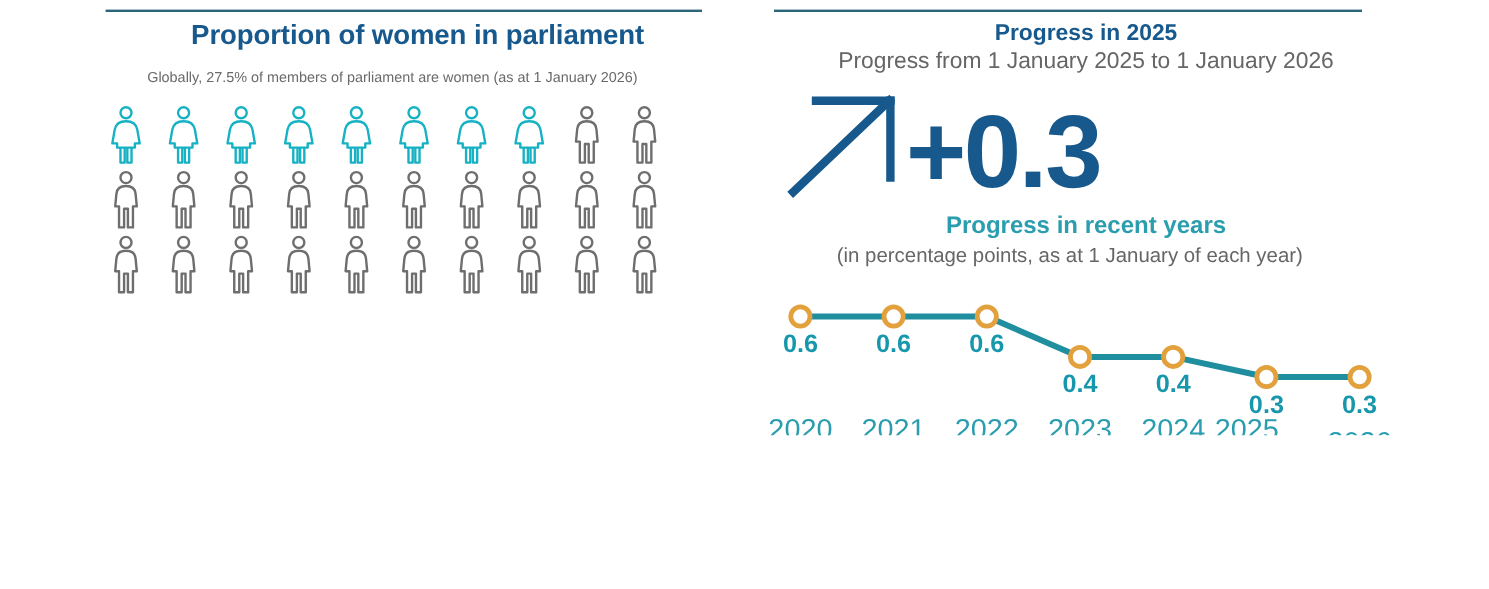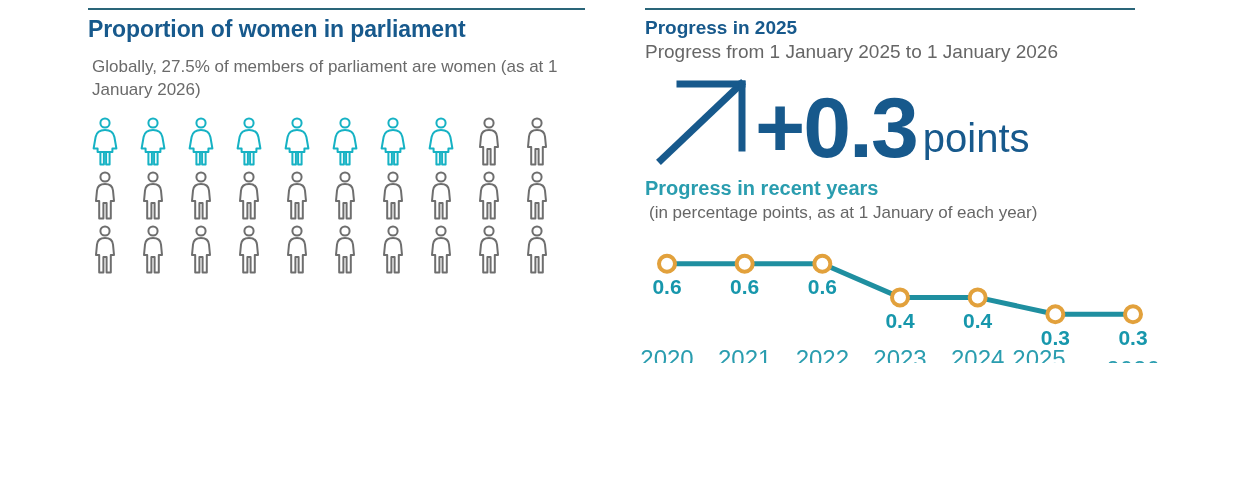--- a/index.html
+++ b/index.html
@@ -10,20 +10,21 @@
   body {
     font-family: "Liberation Sans", sans-serif;
     -webkit-font-smoothing: antialiased;
   }
   #root {
     position: relative;
     width: 1241px;
     height: 363px;
     background: #ffffff;
     overflow: hidden;
+    text-align: center;
   }
 
   
   .rule {
     position: absolute;
     height: 2px;
     background: #2a6579;
   }
   .rule-top-left  { left: 88px;  top: 8px;  width: 497px; }
   .rule-top-right { left: 645px; top: 8px;  width: 490px; }
@@ -59,21 +60,21 @@
   
   .bigstat {
     font-size: 96px;
     color: #1197ac;
     line-height: 1;
     font-weight: normal;
     letter-spacing: -2px;
     margin: 14px 0 0 14px;
   }
   .caption {
-    font-size: 17px;
+    font-size: 12px;
     color: #6a6a6a;
     line-height: 1.35;
     margin: 12px 0 0 4px;
     max-width: 470px;
   }
 
   
   .picto {
     margin: 16px 0 0 4px;
     display: flex;
@@ -113,21 +114,21 @@
   .ry-title {
     font-size: 20px;
     color: #2a9daf;
     line-height: 1.2;
     margin: 8px 0 0 0;
   }
   .ry-sub {
     font-size: 17px;
     color: #666666;
     line-height: 1.3;
-    margin: 2px 0 0 4px;
+    margin: 2px 0 0 14px;
     max-width: 465px;
   }
 
   
   .chart-wrap {
     position: relative;
     margin-top: 6px;
     width: 510px;
     height: 148px;
   }
@@ -378,21 +379,20 @@
 
     <div class="delta-row">
       <svg class="arrow-ico" viewBox="0 0 104 96">
         <g fill="none" stroke="#17598c" stroke-width="7" stroke-linecap="square">
           <line x1="8" y1="88" x2="88" y2="12"></line>
           <line x1="27" y1="12" x2="89" y2="12"></line>
           <line x1="89" y1="12" x2="89" y2="76"></line>
         </g>
       </svg>
       <div class="delta-num">+0.3</div>
-      <div class="delta-unit">points</div>
     </div>
 
     <h3 class="ry-title">Progress in recent years</h3>
 
     <p class="ry-sub">(in percentage points, as at 1 January of each year)</p>
 
     <div class="chart-wrap" id="chart-wrap">
       <svg class="chart-svg" id="chart-svg" width="510" height="148">
           <polyline points="22,32.8 99.66666666666667,32.8 177.33333333333334,32.8 255,66.39999999999999 332.6666666666667,66.39999999999999 410.33333333333337,83.2 488,83.2" fill="none" stroke="#1f8fa0" stroke-width="5" stroke-linejoin="round" stroke-linecap="round"></polyline>
           <circle cx="22" cy="32.8" r="8" fill="#ffffff" stroke="#e2a13c" stroke-width="4"></circle>

